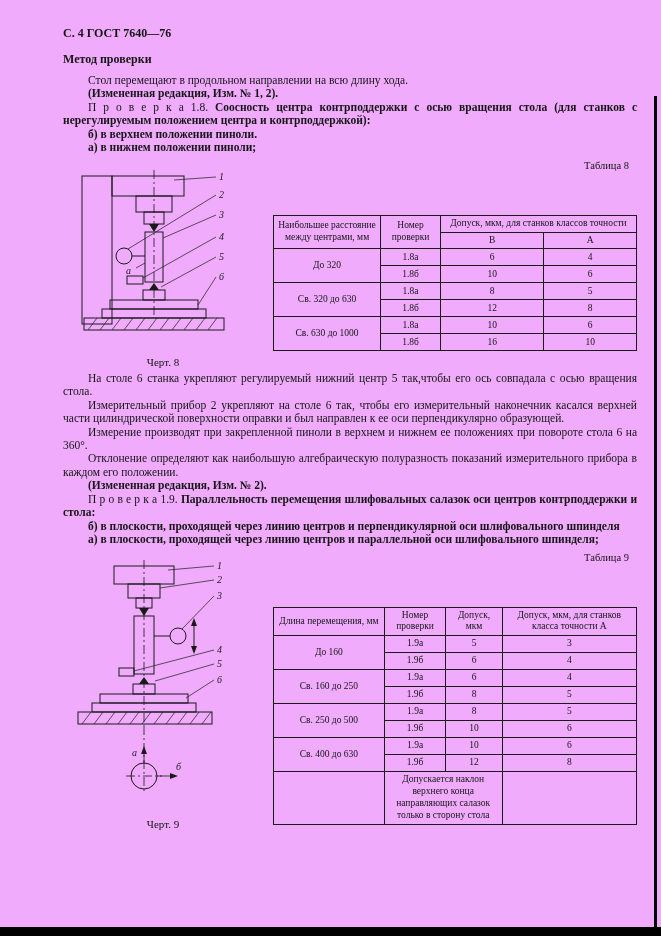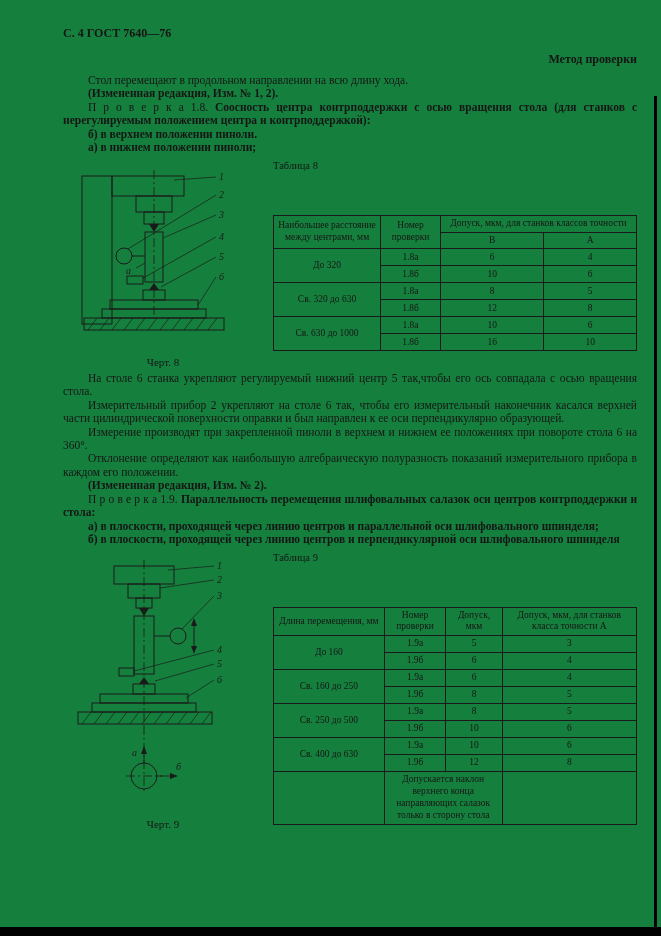--- a/index.html
+++ b/index.html
@@ -1,32 +1,32 @@
 <!DOCTYPE html>
 <html><head>
 <meta charset="utf-8">
 <style>
   * { margin:0; padding:0; box-sizing:border-box; }
   html,body { background:#ffffff; }
   .page {
     width:661px; height:936px; position:relative; overflow:hidden;
-    background:#15803d; color:#151515;
+    background:#f0abfc; color:#151515;
     font-family:"Liberation Serif", serif;
   }
   .content { padding:26px 24px 0 63px; }
   .page-header { font-size:12px; font-weight:bold; margin-bottom:11px; }
-  .method-title { font-size:12px; font-weight:bold; text-align:right; margin-bottom:7px; }
+  .method-title { font-size:12px; font-weight:bold; text-align:left; margin-bottom:7px; }
   p.body-p { font-size:11.5px; line-height:1.17; text-align:justify; }
   p.indent { text-indent:25px; }
   .bold { font-weight:bold; }
   .fig-table-row { display:flex; gap:10px; margin-top:5px; margin-bottom:4px; align-items:flex-start; }
   .figure { flex:0 0 200px; text-align:center; padding-top:6px; }
   .fig-caption { font-size:11px; margin-top:16px; }
   .table-col { flex:1; }
-  .table-caption { font-size:10.5px; padding-right:8px; margin-bottom:2px; }
+  .table-caption { font-size:10.5px; text-align:right; padding-right:8px; margin-bottom:2px; }
   table.gost-table { border-collapse:collapse; width:100%; table-layout:fixed;margin-top:44px; }
   table.gost-table th, table.gost-table td {
     border:1px solid #1a1a1a; font-size:9.5px; line-height:1.25;
     padding:2px 3px; text-align:center; vertical-align:middle; font-weight:normal;
   }
   table.gost-table td { height:17px; }
   td.note-cell { text-align:left; padding:4px 5px; line-height:1.3; }
   .scan-bottom { position:absolute; left:0; right:0; bottom:0; height:9px; background:#000; }
   .scan-right { position:absolute; right:4px; top:96px; bottom:9px; width:3px; background:#000; }
   svg text { font-family:"Liberation Serif", serif; }
@@ -161,22 +161,22 @@
         </table>
       </div>
     </div>
 
     <p class="body-p indent">На столе 6 станка укрепляют регулируемый нижний центр 5 так,чтобы его ось совпадала с осью вращения стола.</p>
     <p class="body-p indent">Измерительный прибор 2 укрепляют на столе 6 так, чтобы его измерительный наконечник касался верхней части цилиндрической поверхности оправки и был направлен к ее оси перпендикулярно образующей.</p>
     <p class="body-p indent">Измерение производят при закрепленной пиноли в верхнем и нижнем ее положениях при повороте стола 6 на 360°.</p>
     <p class="body-p indent">Отклонение определяют как наибольшую алгебраическую полуразность показаний измерительного прибора в каждом его положении.</p>
     <p class="body-p indent bold">(Измененная редакция, Изм. № 2).</p>
     <p class="body-p indent"><span>П р о в е р к а  1.9.</span> <span class="bold">Параллельность перемещения шлифовальных салазок оси центров контрподдержки и стола:</span></p>
+    <p class="body-p indent bold">б) в плоскости, проходящей через линию центров и перпендикулярной оси шлифовального шпинделя</p>
     <p class="body-p indent bold">а) в плоскости, проходящей через линию центров и параллельной оси шлифовального шпинделя;</p>
-    <p class="body-p indent bold">б) в плоскости, проходящей через линию центров и перпендикулярной оси шлифовального шпинделя</p>
 
     <div class="fig-table-row">
       <div class="figure">
         <svg width="190" height="240" viewBox="0 0 190 240">
           <g fill="none" stroke="#1a1a1a" stroke-width="1">
             <rect x="46" y="8" width="60" height="18"></rect>
             <rect x="60" y="26" width="32" height="14"></rect>
             <rect x="68" y="40" width="16" height="10"></rect>
             <rect x="66" y="58" width="20" height="58"></rect>
             <circle cx="110" cy="78" r="8"></circle>

